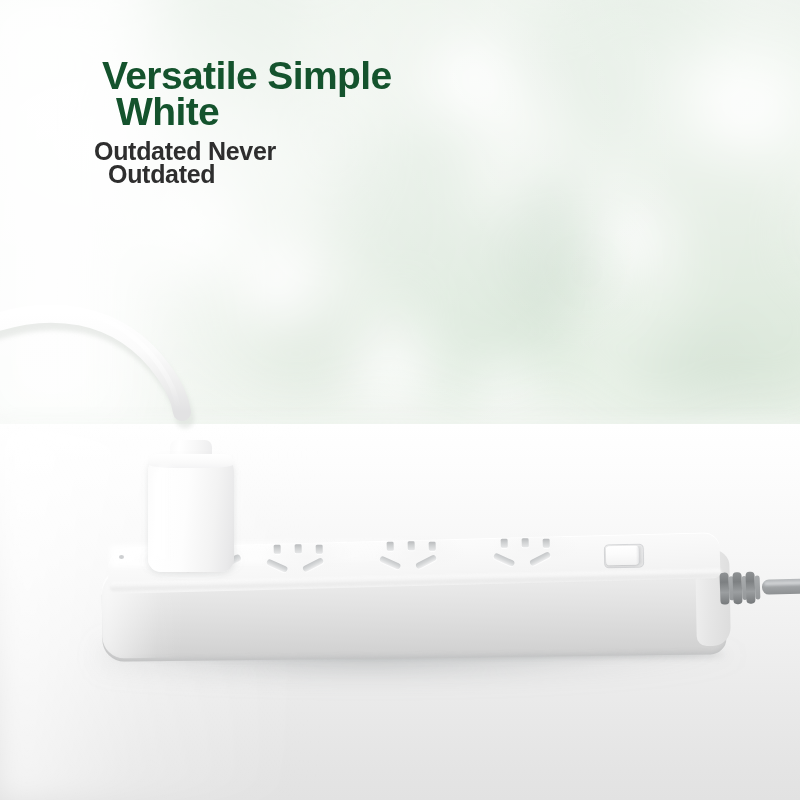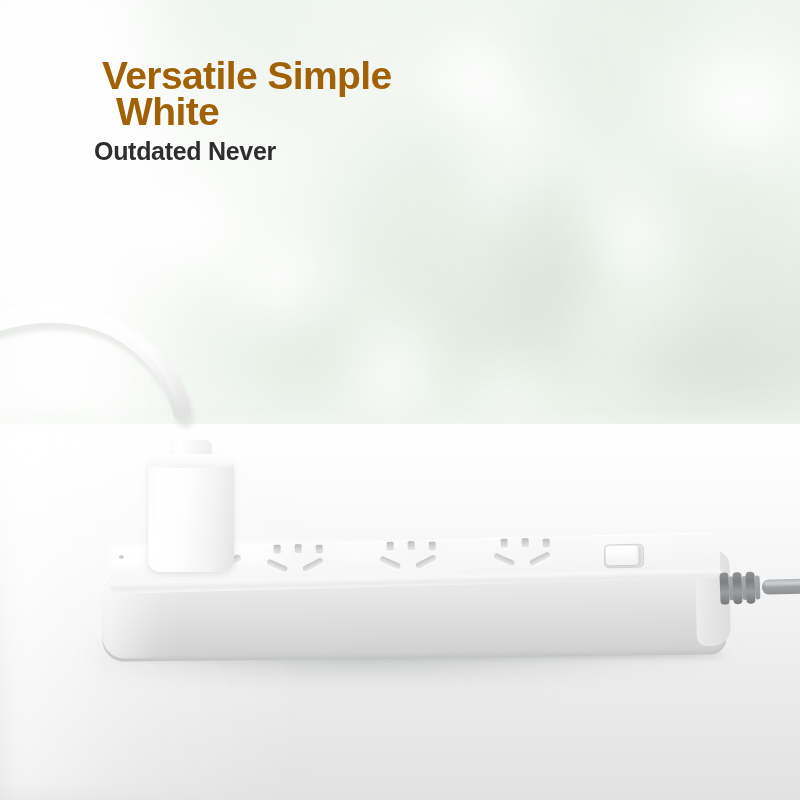--- a/index.html
+++ b/index.html
@@ -416,21 +416,21 @@
     top: 58px;
     width: 420px;
   }
   .headline {
     margin: 0;
     font-family: "Liberation Sans", sans-serif;
     font-weight: 700;
     font-size: 39px;
     line-height: 36px;
     letter-spacing: -0.6px;
-    color: #a16207;
+    color: #14532d;
     white-space: pre-line;
   }
   .headline .ln2 {
     display: block;
     padding-left: 14px;
   }
   #subheadline-block {
     position: absolute;
     left: 94px;
     top: 140px;
@@ -593,16 +593,16 @@
     </div>
     <div class="cable-right-wire"></div>
     <div class="cable-right-hl"></div>
   </div>
 
   <div id="headline-block">
     <h1 class="headline"><span>Versatile Simple</span><span class="ln2">White</span></h1>
   </div>
 
   <div id="subheadline-block">
-    <h2 class="subheadline"><span>Outdated Never</span></h2>
+    <h2 class="subheadline"><span>Outdated Never</span><span class="sln2">Outdated</span></h2>
   </div>
 
 </div>
 
 </body></html>

